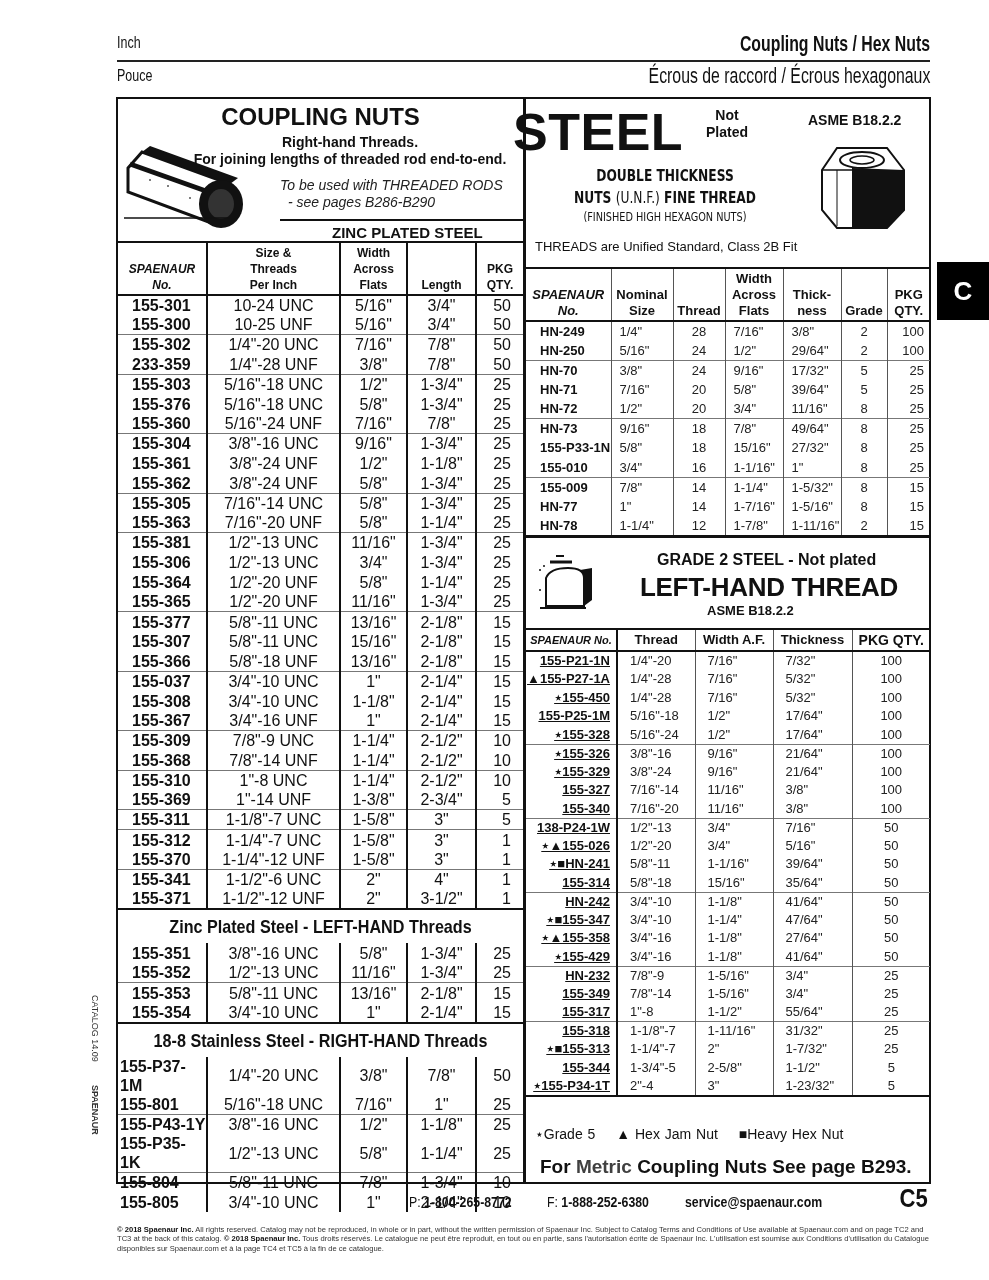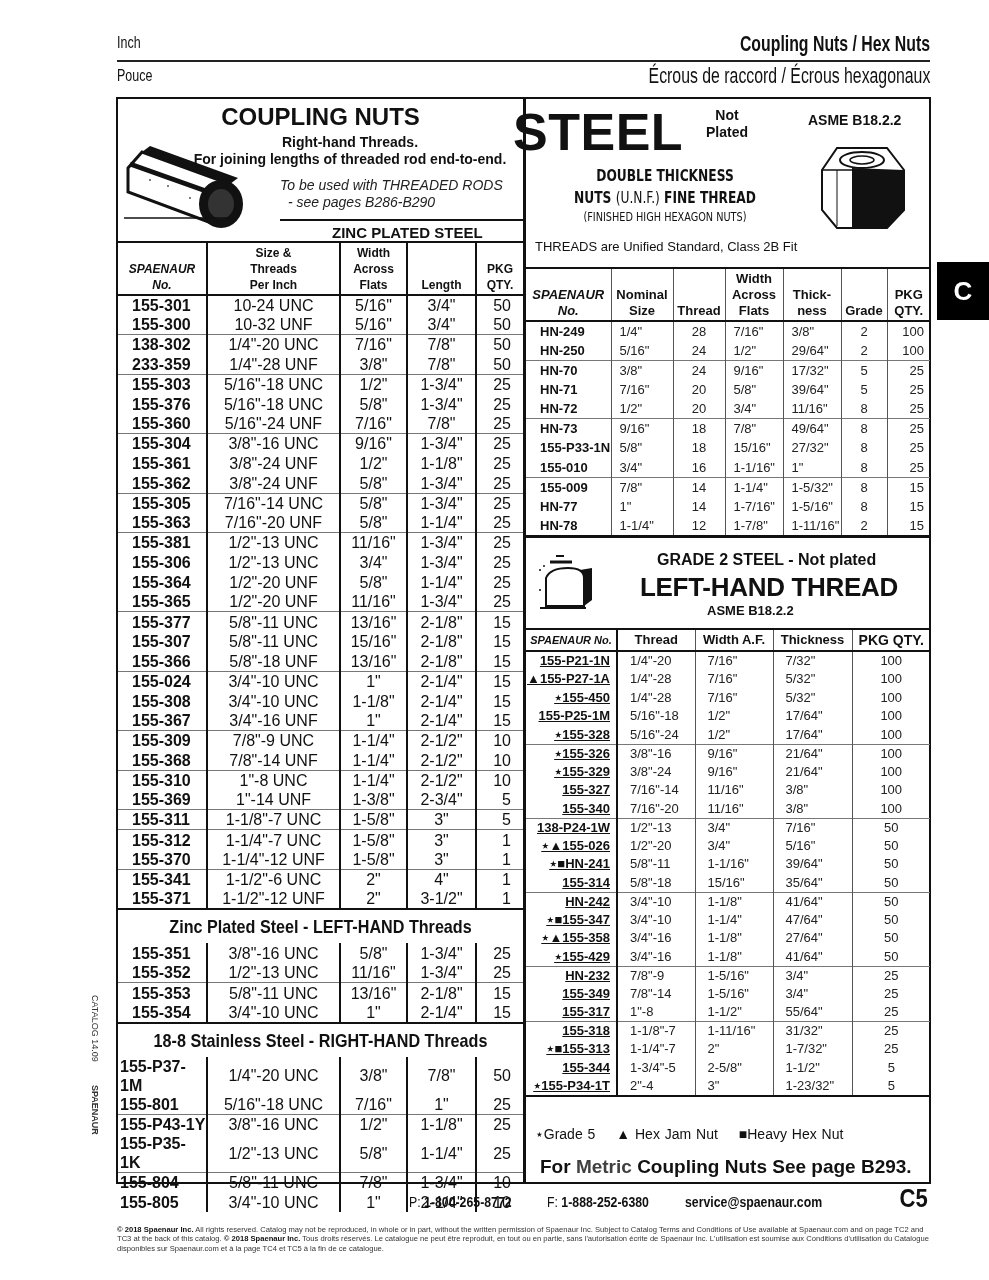--- a/index.html
+++ b/index.html
@@ -148,27 +148,27 @@
   <tbody id="lt-body">
       <tr>
         <td class="pn">155-301</td>
         <td>10-24 UNC</td>
         <td>5/16"</td>
         <td>3/4"</td>
         <td>50</td>
       </tr>
       <tr>
         <td class="pn">155-300</td>
-        <td>10-32 UNF</td>
+        <td>10-25 UNF</td>
         <td>5/16"</td>
         <td>3/4"</td>
         <td>50</td>
       </tr>
       <tr class="grp">
-        <td class="pn">138-302</td>
+        <td class="pn">155-302</td>
         <td>1/4"-20 UNC</td>
         <td>7/16"</td>
         <td>7/8"</td>
         <td>50</td>
       </tr>
       <tr>
         <td class="pn">233-359</td>
         <td>1/4"-28 UNF</td>
         <td>3/8"</td>
         <td>7/8"</td>
@@ -273,21 +273,21 @@
         <td>15</td>
       </tr>
       <tr>
         <td class="pn">155-366</td>
         <td>5/8"-18 UNF</td>
         <td>13/16"</td>
         <td>2-1/8"</td>
         <td>15</td>
       </tr>
       <tr class="grp">
-        <td class="pn">155-024</td>
+        <td class="pn">155-037</td>
         <td>3/4"-10 UNC</td>
         <td>1"</td>
         <td>2-1/4"</td>
         <td>15</td>
       </tr>
       <tr>
         <td class="pn">155-308</td>
         <td>3/4"-10 UNC</td>
         <td>1-1/8"</td>
         <td>2-1/4"</td>

